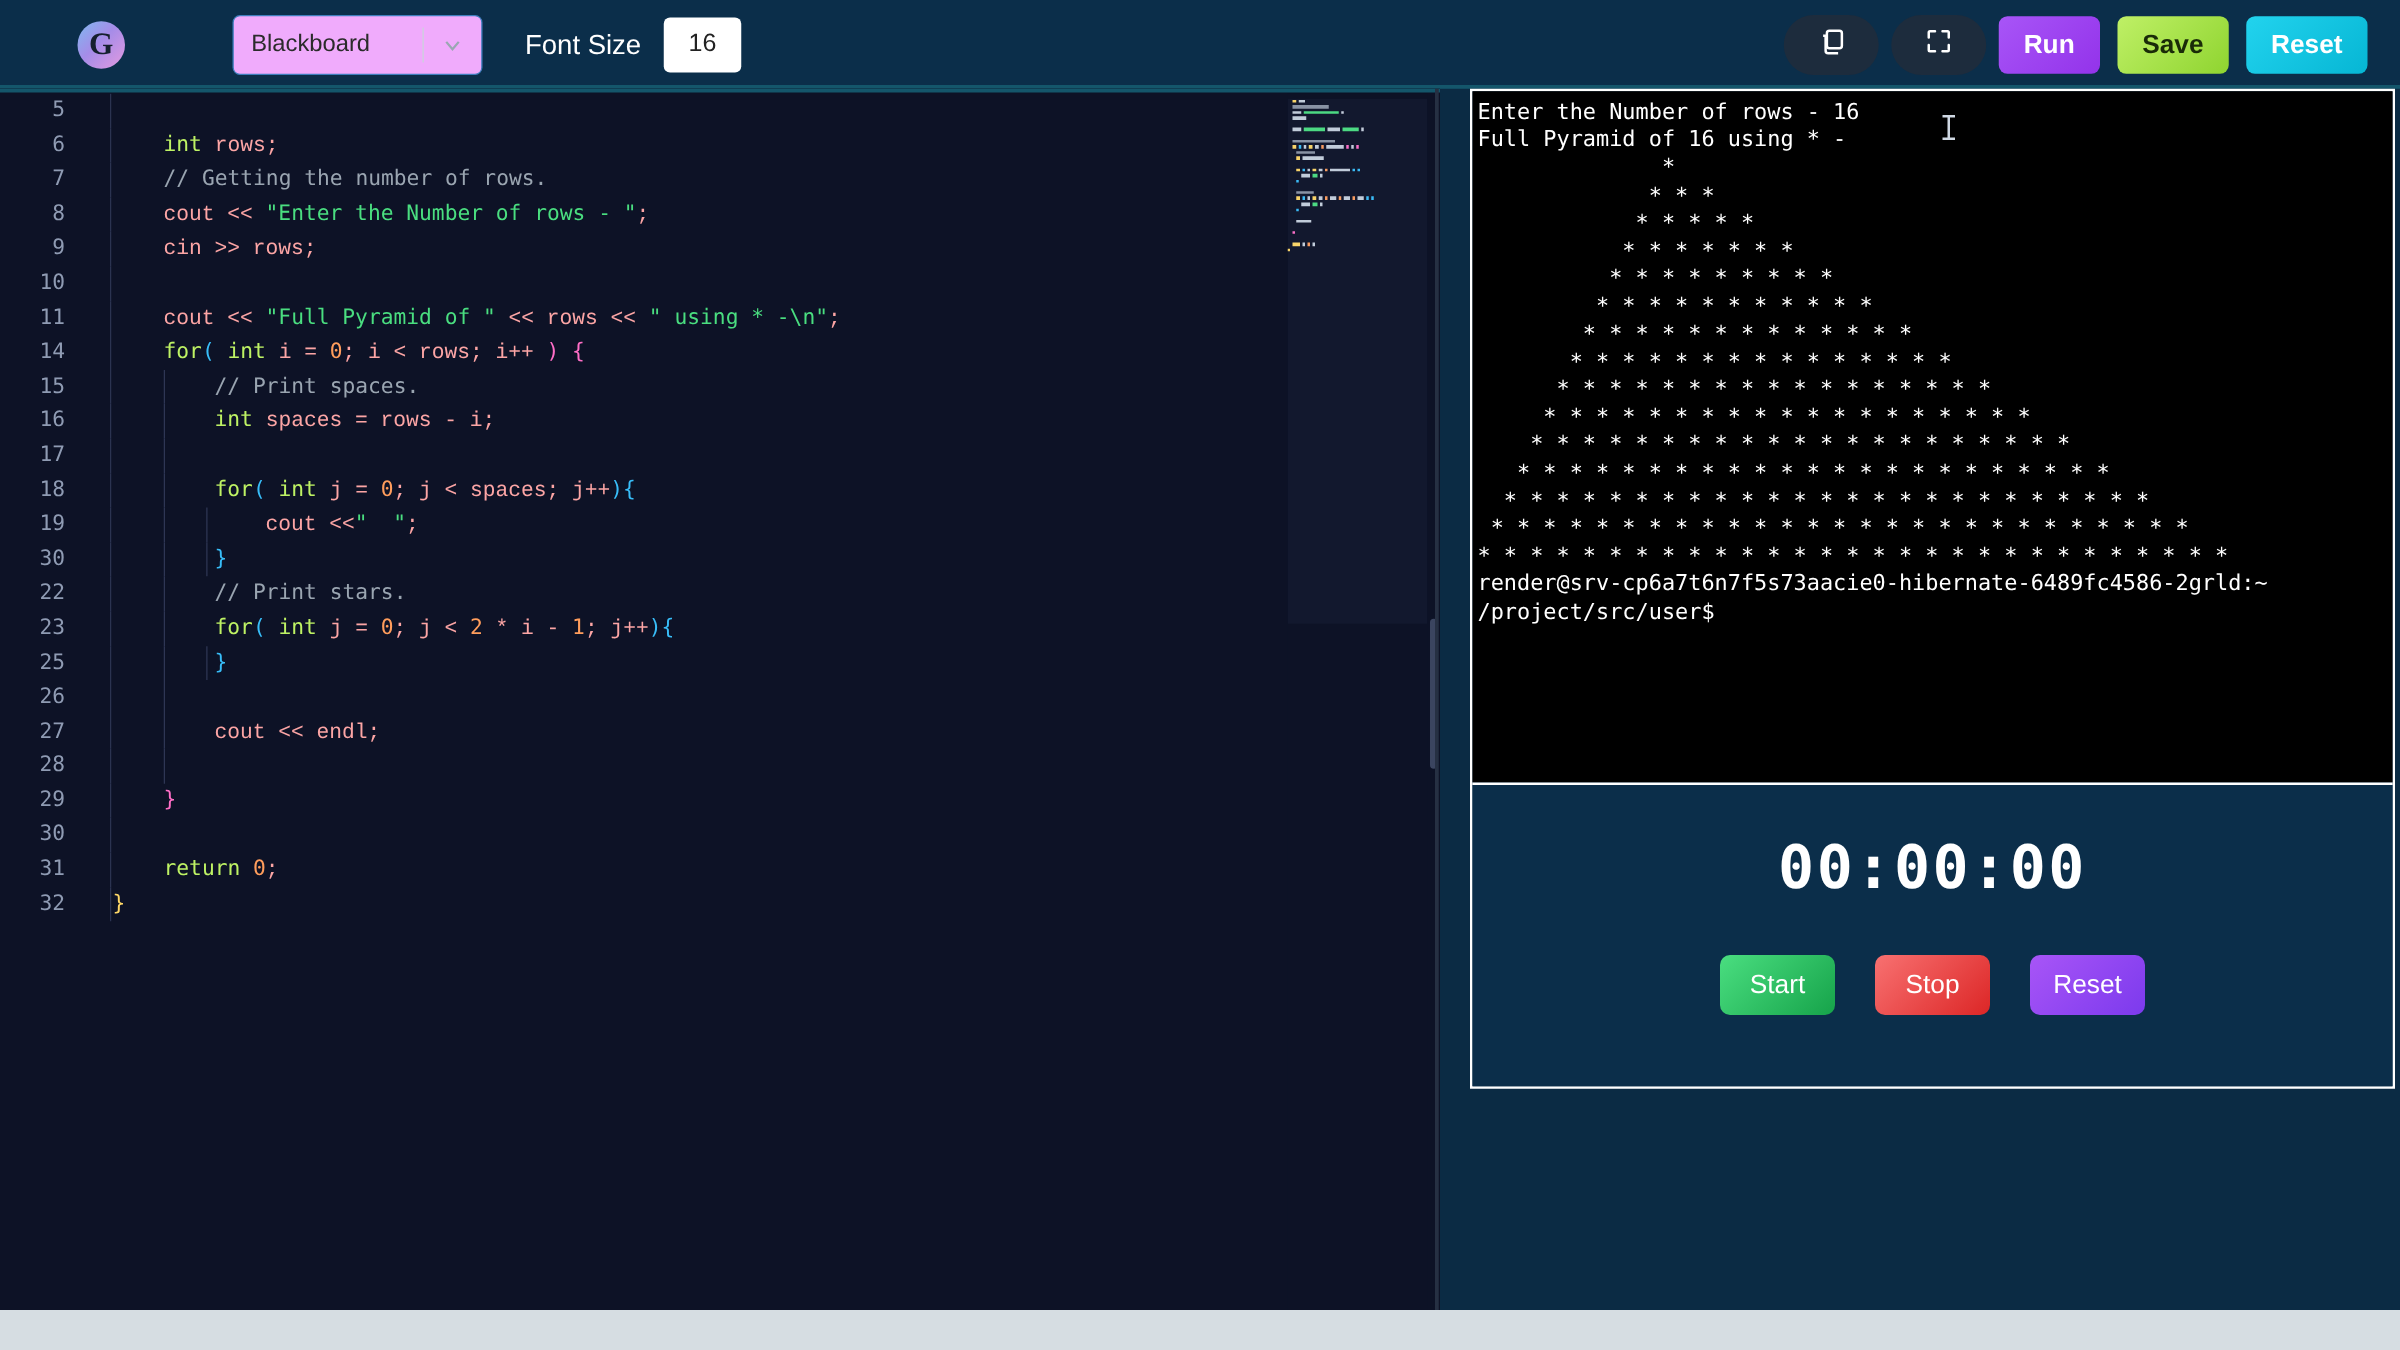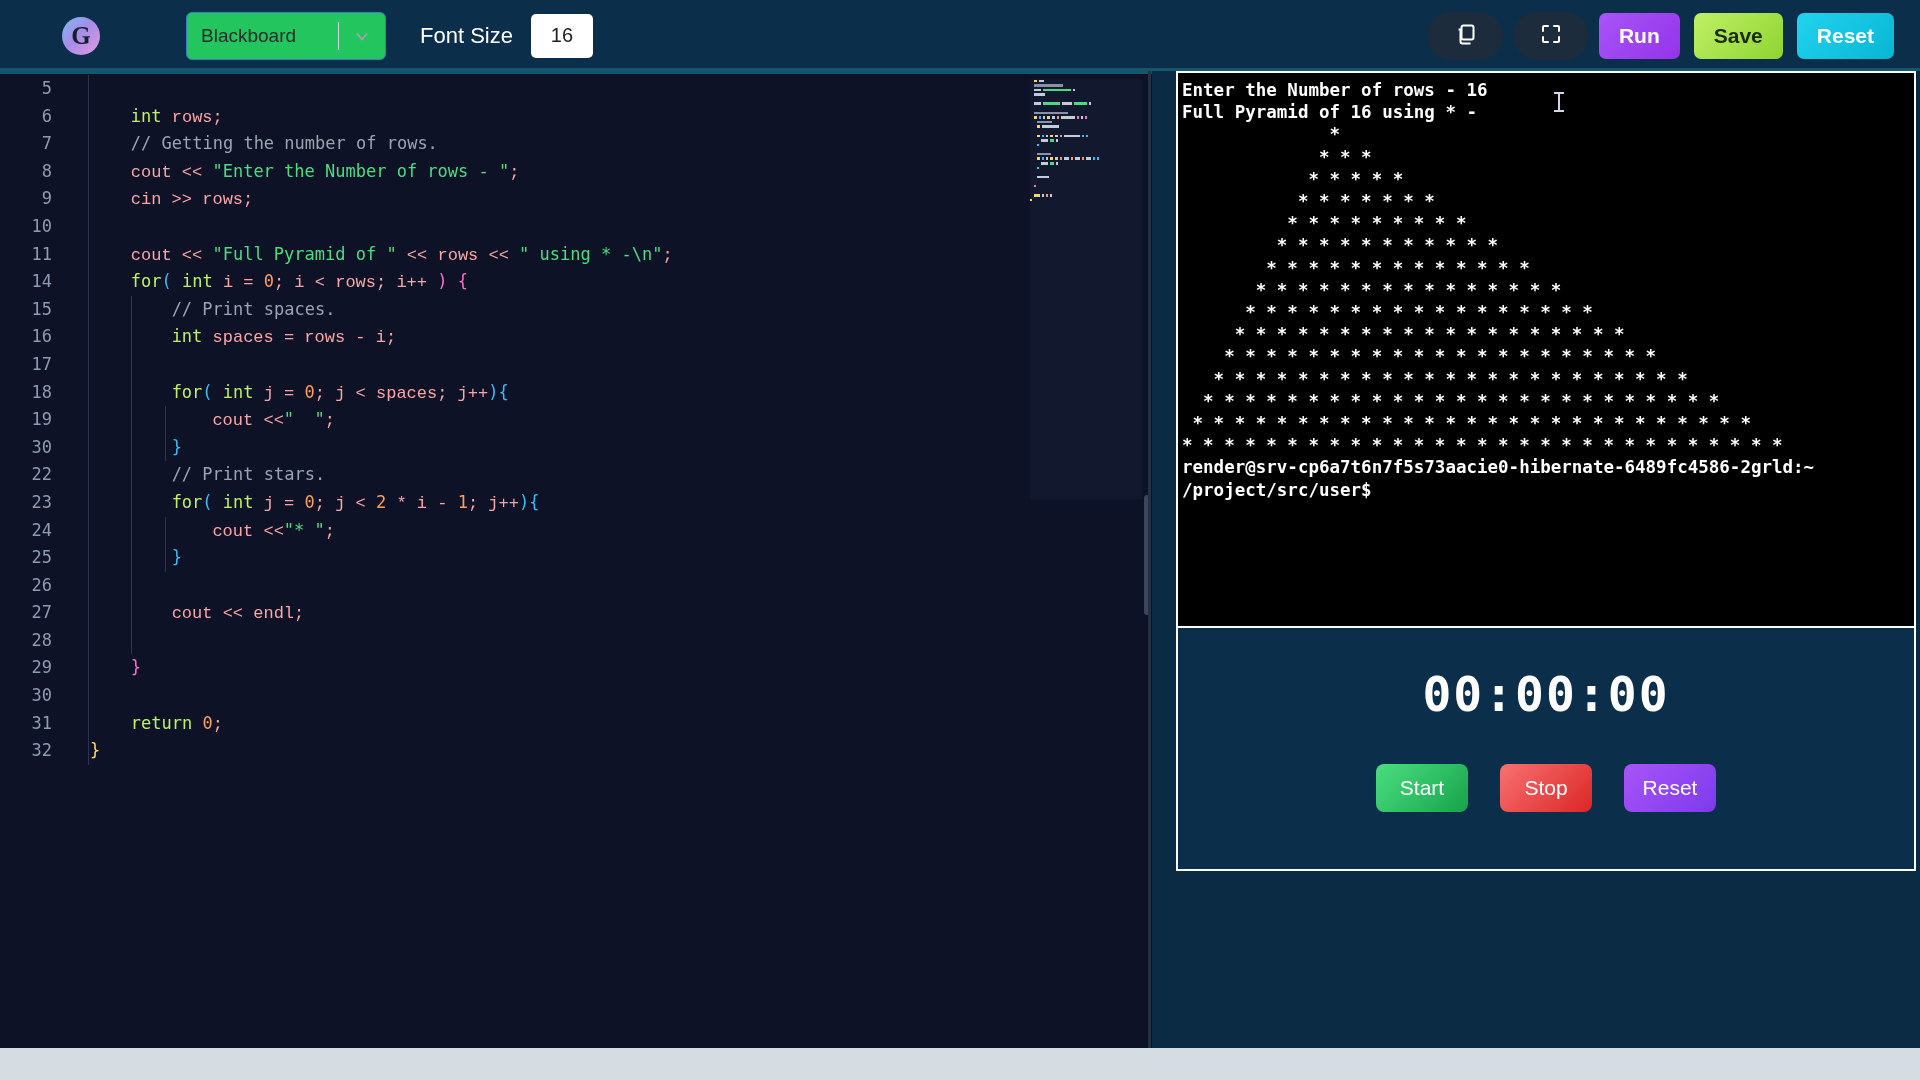--- a/index.html
+++ b/index.html
@@ -19,21 +19,21 @@
   #logo {
     width: 38px; height: 38px; border-radius: 50%;
     margin-left: 62px;
     background: linear-gradient(135deg, #7fb9f0 0%, #a58ce8 45%, #e49ae0 100%);
     display: flex; align-items: center; justify-content: center;
     font-size: 25px; font-weight: 700; color: #15202e;
     font-family: "Liberation Serif", serif; line-height: 1;
   }
   #theme-select {
     margin-left: 86px; width: 200px; height: 48px;
-    background: #22c55e; border: 1px solid #3d7ebd; border-radius: 6px;
+    background: #f0abfc; border: 1px solid #3d7ebd; border-radius: 6px;
     display: flex; align-items: center; position: relative;
   }
   #theme-select .val { flex: 1; padding-left: 14px; font-size: 19px; color: #2b2b2b; }
   #theme-select .sep { width: 1px; height: 28px; background: #c9d3da; }
   #theme-select .chev { width: 46px; display: flex; align-items: center; justify-content: center; }
   .chev svg { width: 20px; height: 20px; stroke: #9aa7b2; fill: none; stroke-width: 2.2; }
 
   #fontsize-label { margin-left: 34px; font-size: 22px; color: #ffffff; }
   #fontsize-box {
     margin-left: 18px; width: 62px; height: 44px; background: #ffffff;
@@ -117,21 +117,21 @@
   #right-panel {
     position: absolute; left: 1176px; top: 71px; width: 740px; height: 800px;
     border: 2px solid #ffffff; background: #0b2e4a;
   }
   #terminal {
     position: absolute; left: 0; top: 0; width: 736px; height: 553px;
     background: #000000; overflow: hidden; padding: 6px 0 0 4px;
   }
   .term-line {
     color: #ffffff; font-size: 17.5px; line-height: 22.2px;
-    font-family: "DejaVu Sans Mono", monospace; white-space: pre; font-weight: bold;
+    font-family: "DejaVu Sans Mono", monospace; white-space: pre;
   }
   #term-caret {
     position: absolute; left: 380px; top: 20px; width: 2px; height: 18px;
     background: #cfd8e3;
   }
   #term-caret:before, #term-caret:after {
     content:""; position:absolute; left:-4px; width:10px; height:2px; background:#cfd8e3;
   }
   #term-caret:before { top: -1px; }
   #term-caret:after  { bottom: -1px; }
@@ -300,27 +300,20 @@
           <div class="lnum">22</div>
           <div class="gut-line"></div>
           <div class="ctext"><span class="wht">        </span><span class="cmt">// Print stars.</span></div>
           <div class="indent-guide" style="left: 131px;"></div>
         </div>
         <div class="crow">
           <div class="lnum">23</div>
           <div class="gut-line"></div>
           <div class="ctext"><span class="wht">        </span><span class="kw">for</span><span class="blue">(</span><span class="wht"> </span><span class="kw">int</span><span class="wht"> j = </span><span class="num">0</span><span class="wht">; j &lt; </span><span class="num">2</span><span class="wht"> * i - </span><span class="num">1</span><span class="wht">; j++</span><span class="blue">)</span><span class="blue">{</span></div>
           <div class="indent-guide" style="left: 131px;"></div>
-        </div>
-        <div class="crow">
-          <div class="lnum">24</div>
-          <div class="gut-line"></div>
-          <div class="ctext"><span class="wht">            </span><span class="wht">cout &lt;&lt;</span><span class="str">"* "</span><span class="wht">;</span></div>
-          <div class="indent-guide" style="left: 131px;"></div>
-          <div class="indent-guide" style="left: 165px;"></div>
         </div>
         <div class="crow">
           <div class="lnum">25</div>
           <div class="gut-line"></div>
           <div class="ctext"><span class="wht">        </span><span class="blue">}</span></div>
           <div class="indent-guide" style="left: 131px;"></div>
           <div class="indent-guide" style="left: 165px;"></div>
         </div>
         <div class="crow">
           <div class="lnum">26</div>

